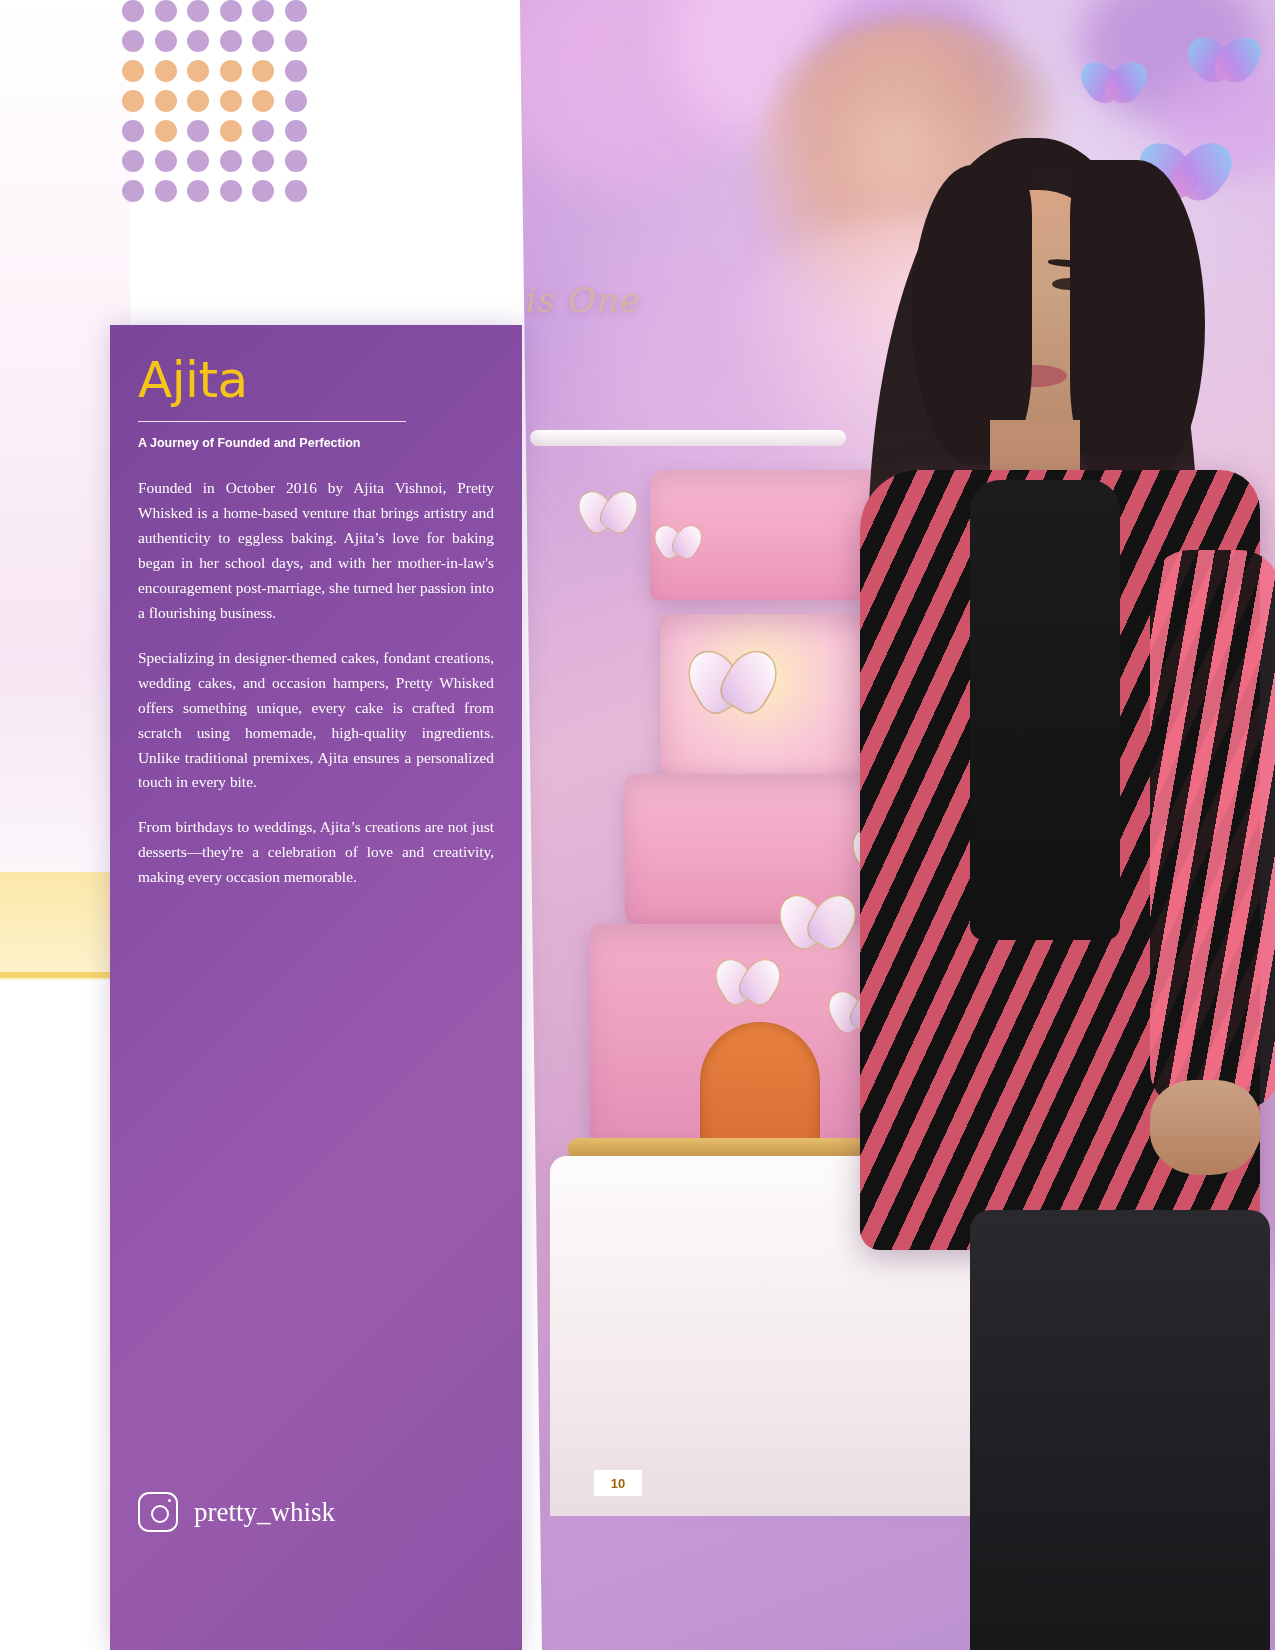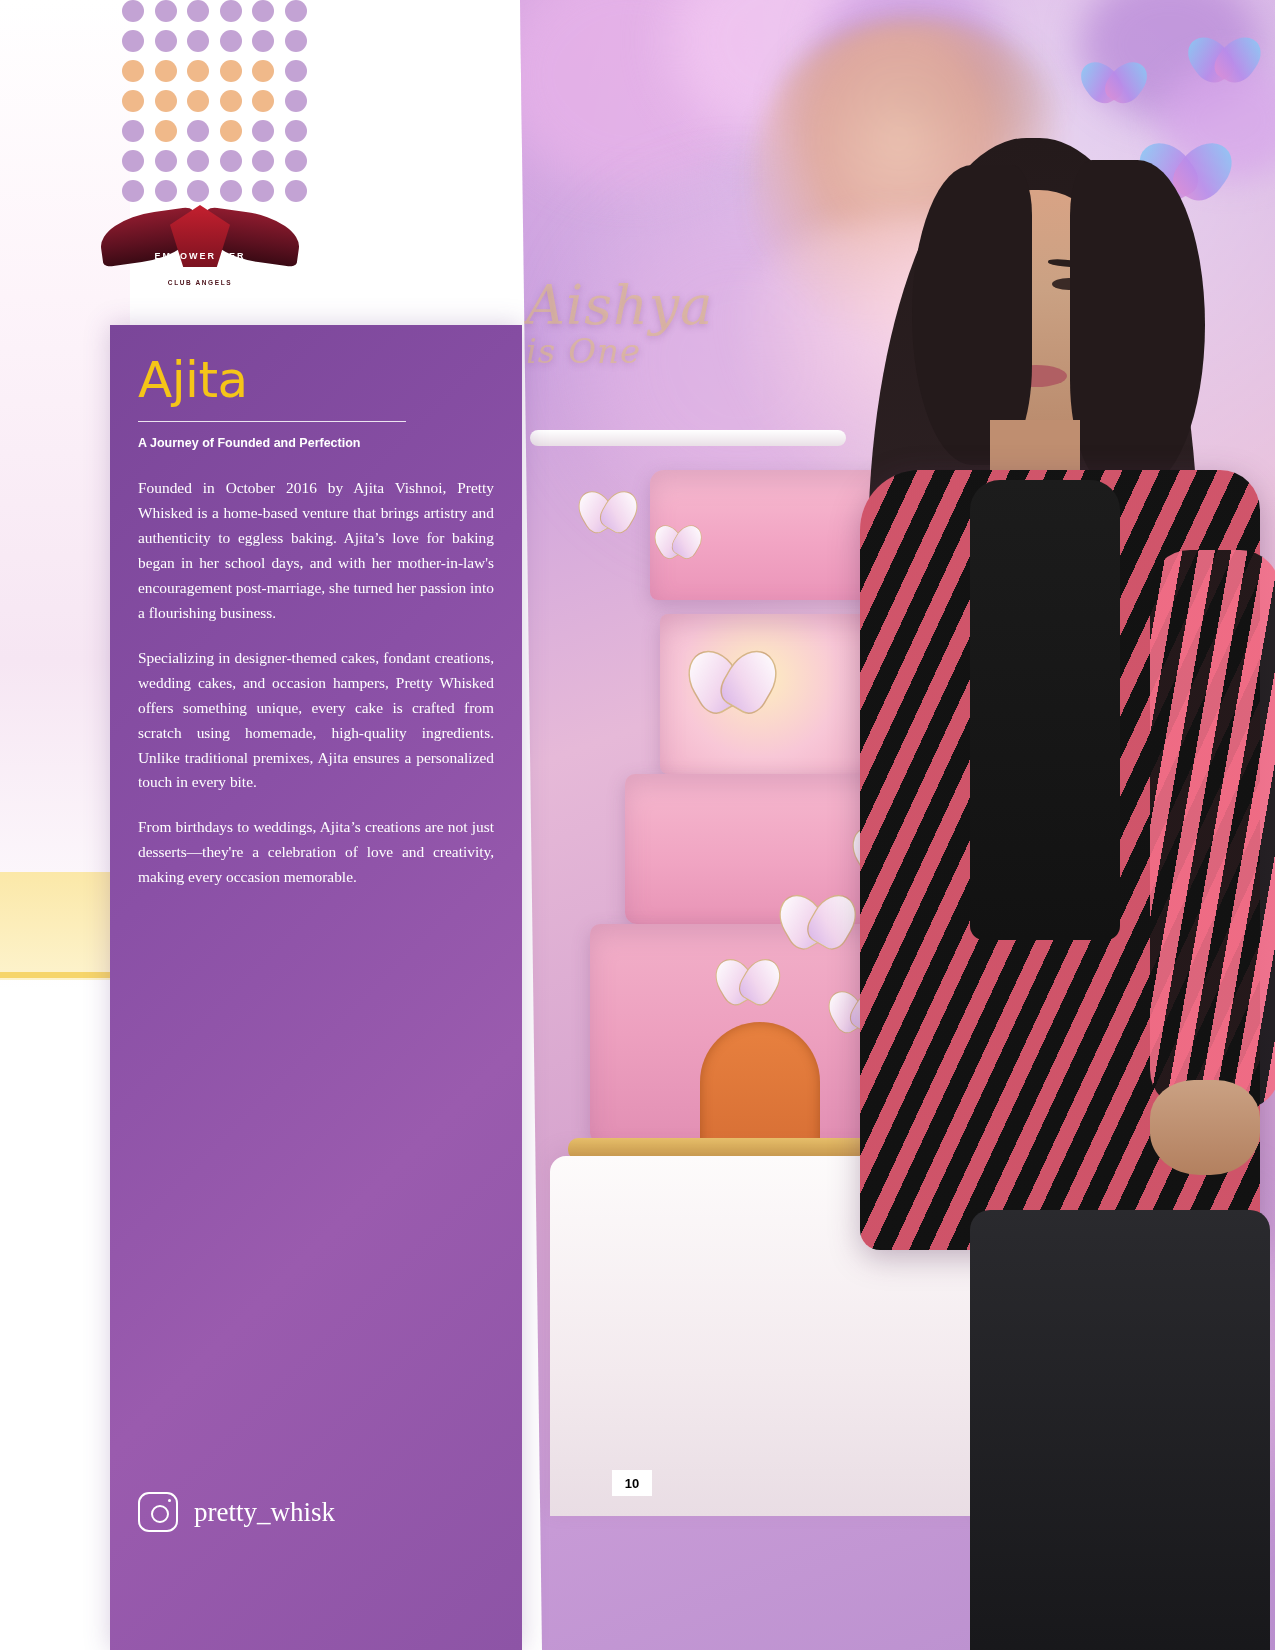--- a/index.html
+++ b/index.html
@@ -356,26 +356,26 @@
   }
   .handle-text {
     font-size: 27px;
     color: #ffffff;
     font-family: "Liberation Serif", serif;
   }
 
   
   .page-number {
     position: absolute;
-    left: 612px;
+    left: 594px;
     top: 1470px;
-    width: 40px;
+    width: 48px;
     height: 26px;
     background: #ffffff;
-    color: #000000;
+    color: #a16207;
     font-size: 13px;
     font-weight: 700;
     display: flex;
     align-items: center;
     justify-content: center;
   }
 </style>
 </head>
 <body>
 
@@ -423,27 +423,20 @@
       <div class="dot" style="background: rgb(195, 163, 212);"></div>
       <div class="dot" style="background: rgb(195, 163, 212);"></div>
       <div class="dot" style="background: rgb(195, 163, 212);"></div>
       <div class="dot" style="background: rgb(195, 163, 212);"></div>
       <div class="dot" style="background: rgb(195, 163, 212);"></div>
       <div class="dot" style="background: rgb(195, 163, 212);"></div>
       <div class="dot" style="background: rgb(195, 163, 212);"></div>
       <div class="dot" style="background: rgb(195, 163, 212);"></div>
     </div>
 
-  <div class="logo">
-    <div class="logo-wing left"></div>
-    <div class="logo-wing right"></div>
-    <div class="logo-center"></div>
-    <div class="logo-txt1">EMPOWER HER</div>
-    <div class="logo-txt2">CLUB ANGELS</div>
-  </div>
 
   <div class="photo">
     <div class="photo-skew">
       <div class="blob b1"></div>
       <div class="blob b2"></div>
       <div class="blob b3"></div>
       <div class="blob b4"></div>
       <div class="blob b5"></div>
       <div class="blob b6"></div>
       <div class="blob b7"></div>
@@ -459,21 +452,20 @@
       <div class="butterfly" style="left:700px;top:35px;transform:scale(1.1)">
           <span class="l"></span>
           <span class="r"></span>
         </div>
 
       <div class="bg-child-hair"></div>
       <div class="bg-child"></div>
       <div class="bg-child-dress"></div>
 
       <div class="backdrop-script">
-        <span>Aishya</span>
         <span class="small">is One</span>
       </div>
 
       <div class="cake">
         <div class="tier tier1"></div>
         <div class="plate1"></div>
         <div class="tier tier2"></div>
         <div class="tier tier3"></div>
         <div class="tier tier4"></div>
         <div class="door"></div>

